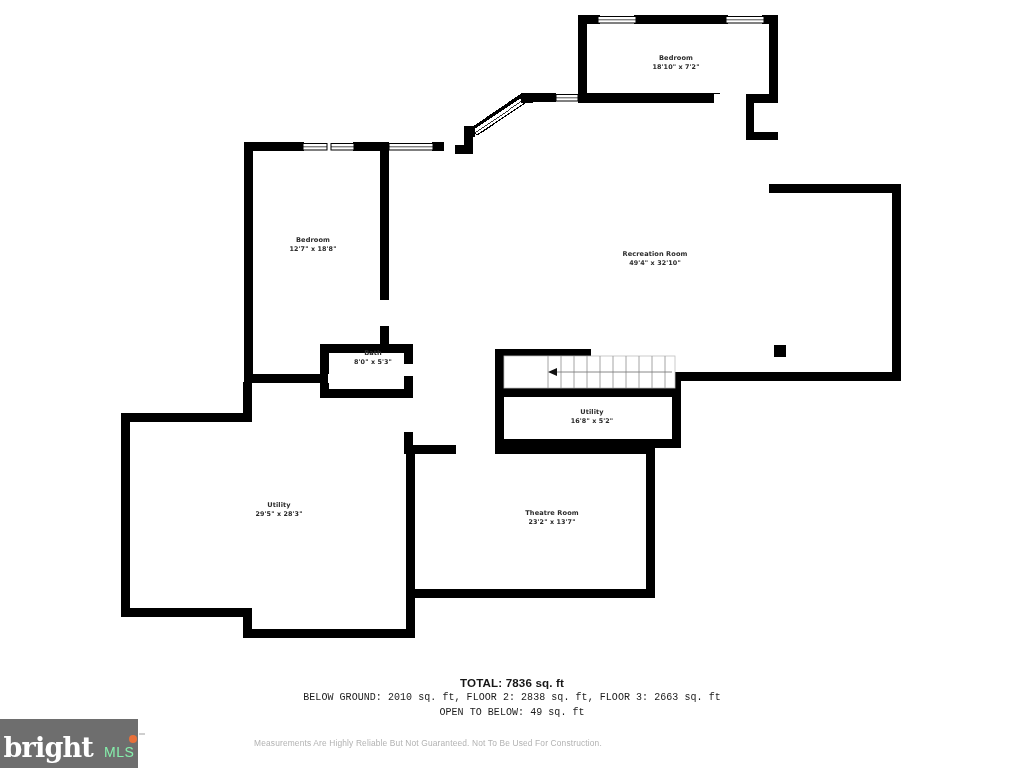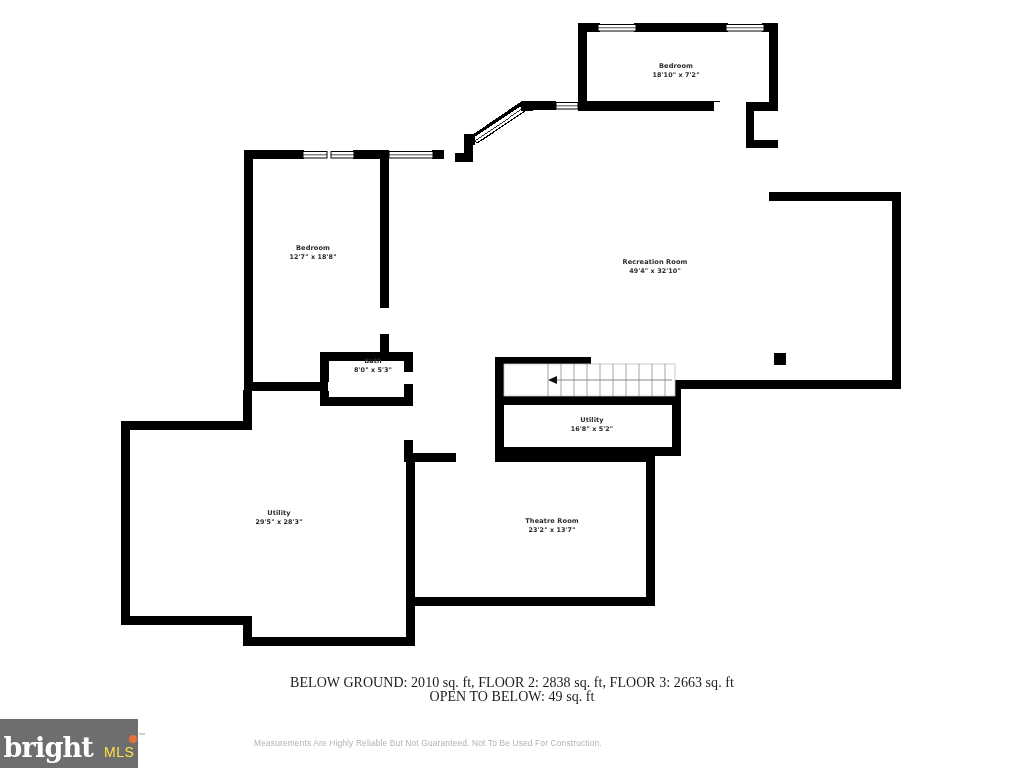--- a/index.html
+++ b/index.html
@@ -13,21 +13,21 @@
     height: 768px;
     position: relative;
     overflow: hidden;
     font-family: "Liberation Sans", sans-serif;
     color: #1a1a1a;
   }
 
   #plan-wrap {
     position: absolute;
     left: 0;
-    top: 12px;
+    top: 4px;
     width: 1008px;
     height: 660px;
     text-align: center;
   }
   #plan-svg {
     display: block;
     width: 1024px;
     height: 660px;
   }
 
@@ -59,22 +59,22 @@
   }
   #summary .total {
     font-family: "Liberation Sans", sans-serif;
     font-size: 11.6px;
     font-weight: bold;
     color: #161616;
     letter-spacing: 0.15px;
     margin-bottom: 1px;
   }
   #summary .line {
-    font-family: Liberation Serif, serif;
-    font-size: 14px;
+    font-family: Liberation Mono, monospace;
+    font-size: 10px;
     color: #1b1b1b;
     letter-spacing: 0.05px;
   }
   #disclaimer {
     position: absolute;
     left: 0;
     top: 738px;
     width: 856px;
     text-align: center;
     font-family: "Liberation Sans", sans-serif;
@@ -122,21 +122,21 @@
     position: absolute;
     right: -10px;
     top: -1px;
     width: 6px;
     height: 2px;
     background: #cfcfcf;
   }
   #watermark .wm-mls {
     font-family: "Liberation Sans", sans-serif;
     font-size: 14px;
-    color: #fde047;
+    color: #86efac;
     letter-spacing: 0.6px;
     margin-left: 11px;
     line-height: 1;
   }
 </style>
 </head>
 <body>
 
 <div id="plan-wrap">
   <svg id="plan-svg" viewBox="0 0 1024 660" xmlns="http://www.w3.org/2000/svg">
@@ -307,20 +307,21 @@
       <text class="room-label-dims" x="279" y="512">29'5" x 28'3"</text>
 
       <text class="room-label-name" x="552" y="511">Theatre Room</text>
       <text class="room-label-dims" x="552" y="520">23'2" x 13'7"</text>
     </g>
 
   </svg>
 </div>
 
 <div id="summary">
+  <div class="total">TOTAL: 7836 sq. ft</div>
   <div class="line">BELOW GROUND: 2010 sq. ft, FLOOR 2: 2838 sq. ft, FLOOR 3: 2663 sq. ft</div>
   <div class="line">OPEN TO BELOW: 49 sq. ft</div>
 </div>
 
 <div id="disclaimer">Measurements Are Highly Reliable But Not Guaranteed. Not To Be Used For Construction.</div>
 
 <div id="watermark">
   <div class="wm-inner">
     <span class="wm-bright">bright</span>
     <span class="wm-dot"></span>

